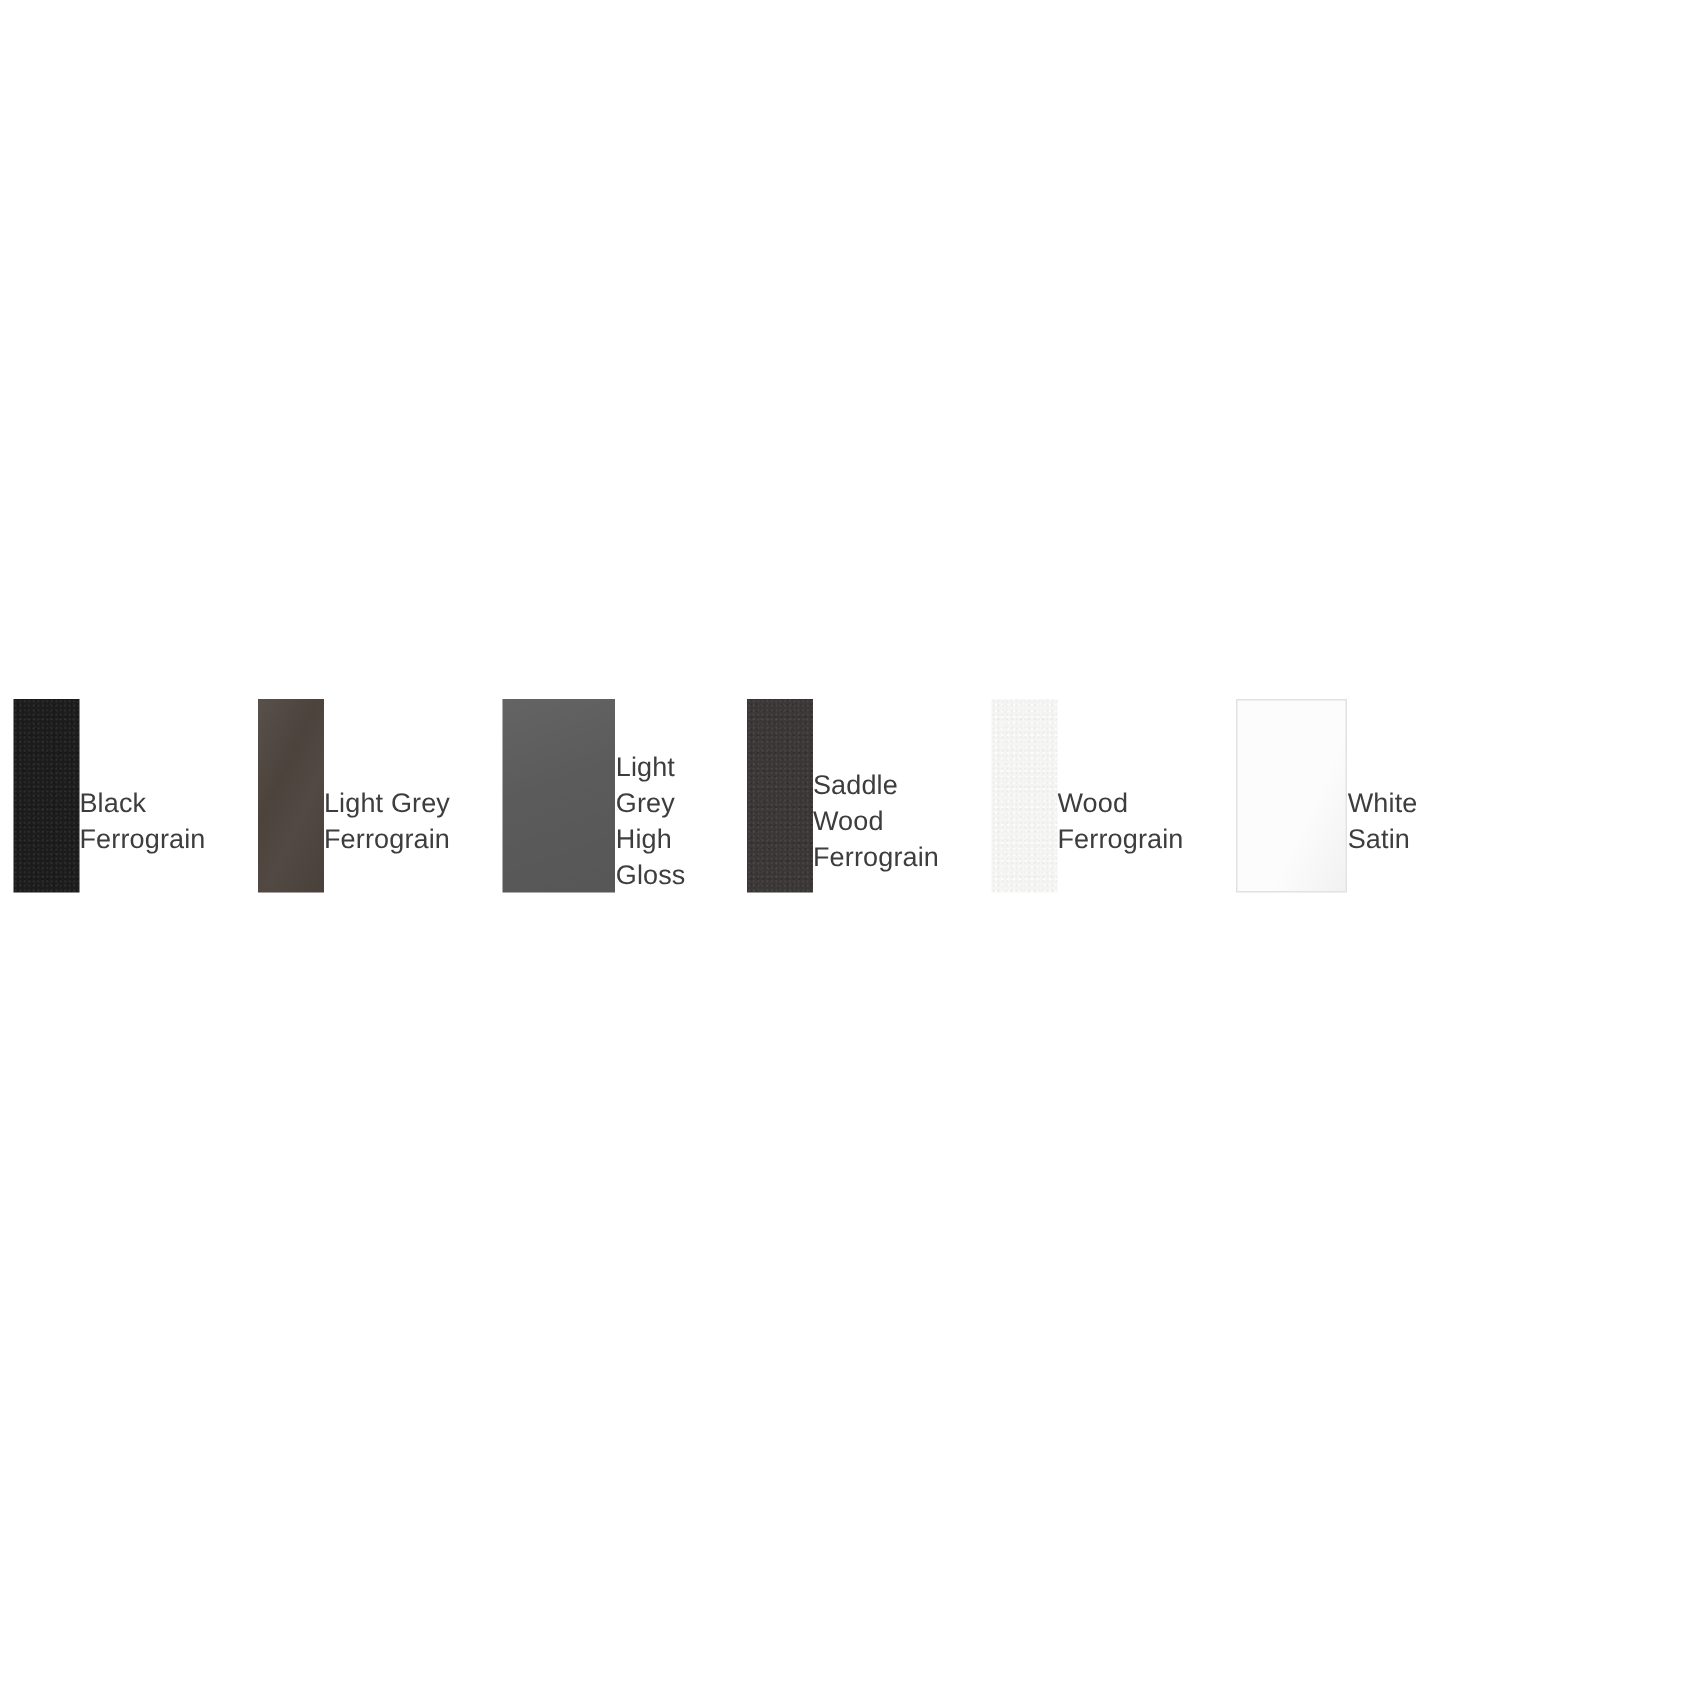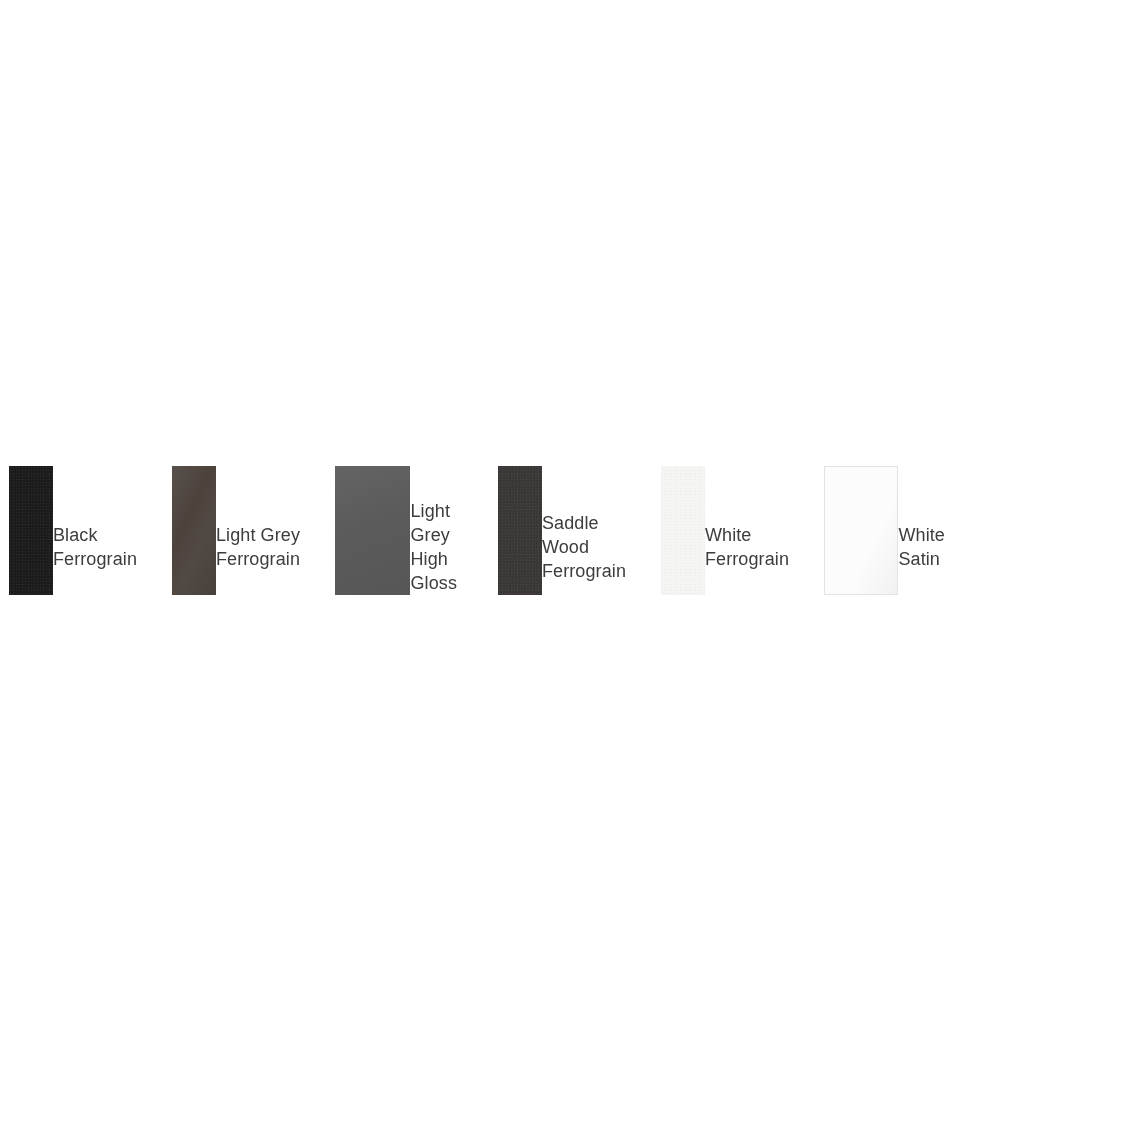--- a/index.html
+++ b/index.html
@@ -126,20 +126,20 @@
       <div class="swatch-label">Light Grey
 High Gloss</div>
     </div>
     <div class="swatch-item">
       <div class="swatch-chip grain" style="background: rgb(58, 55, 54);"></div>
       <div class="swatch-label">Saddle Wood
 Ferrograin</div>
     </div>
     <div class="swatch-item">
       <div class="swatch-chip grain-light" style="background: rgb(245, 245, 244);"></div>
-      <div class="swatch-label">White
+      <div class="swatch-label">Wood
 Ferrograin</div>
     </div>
     <div class="swatch-item">
       <div class="swatch-chip satin" style="background: rgb(252, 252, 252); border: 1px solid rgb(226, 226, 226);"></div>
       <div class="swatch-label">White Satin</div>
     </div>
   </div>
 
 </body></html>

